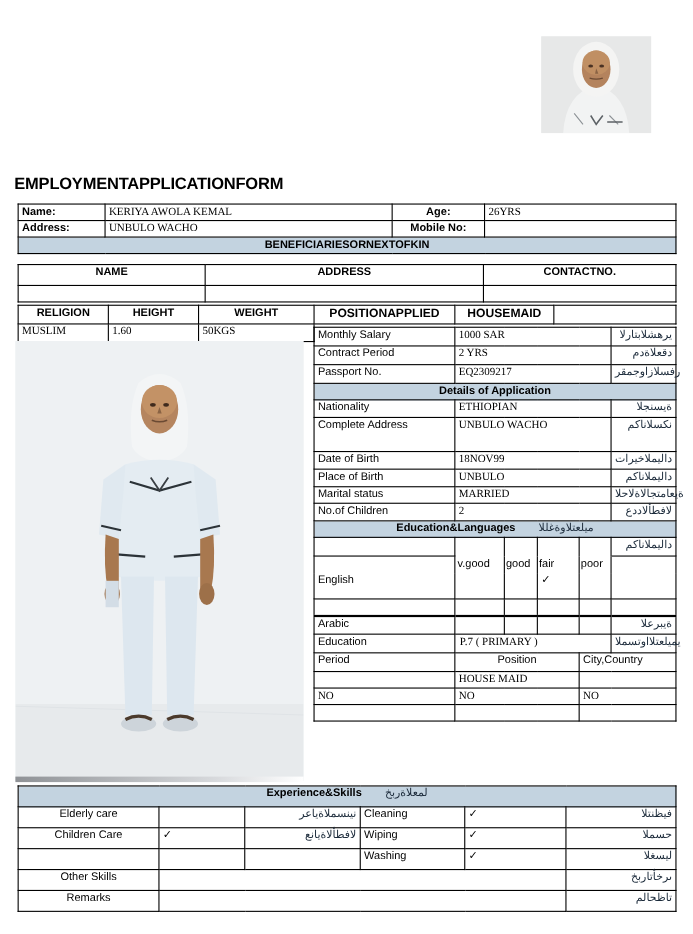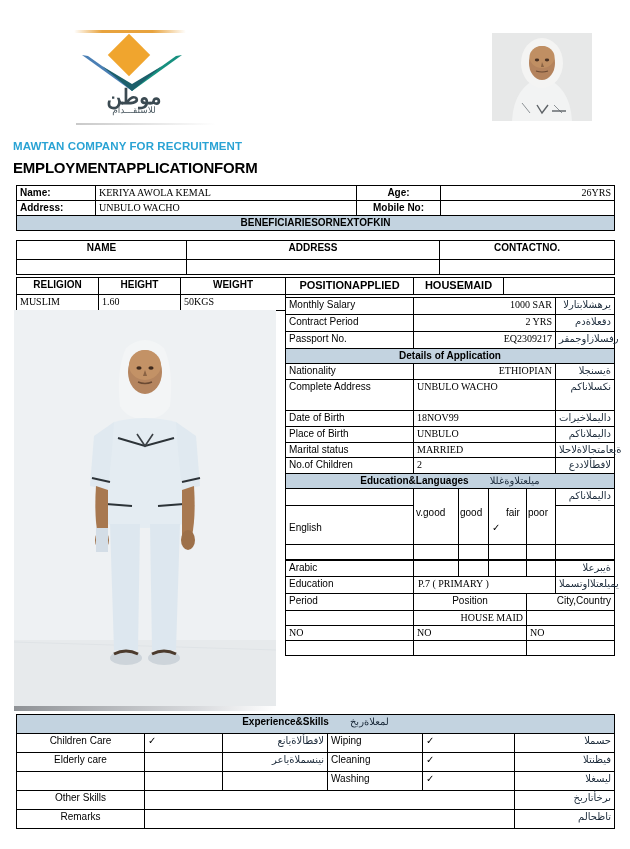--- a/index.html
+++ b/index.html
@@ -163,21 +163,21 @@
     padding-left: 6px;
   }
   .val-serif {
     font-family: "Liberation Serif", serif;
     font-size: 11.5px;
     vertical-align: middle;
   }
   .val-serif-c {
     font-family: "Liberation Serif", serif;
     font-size: 11.5px;
-    text-align: right;
+    text-align: left;
     vertical-align: middle;
   }
   .banner {
     background: #c3d3e0;
     text-align: center;
     font-weight: bold;
     font-size: 12.5px;
     vertical-align: middle;
     height: 18px;
   }
@@ -236,52 +236,38 @@
     left: 16px;
     top: 714px;
     width: 598px;
   }
 </style>
 </head>
 <body>
 
 <div class="header">
 
-  <div class="logo-wrap">
-    <div class="logo-bar"></div>
-    <div class="logo-diamond"></div>
-    <svg class="logo-chevron" viewBox="0 0 100 38">
-      <path d="M0 2 L50 36 L100 2 L98 2 L50 28 L2 2 Z" fill="none"></path>
-      <path d="M0 1 L50 37 L51 34 L6 2 Z" fill="#4a7fb5"></path>
-      <path d="M100 1 L50 37 L49 34 L94 2 Z" fill="#16907f"></path>
-      <path d="M20 12 L50 37 L80 12 L50 30 Z" fill="#1c5f6b"></path>
-    </svg>
-    <div class="logo-arabic">موطن</div>
-    <div class="logo-arabic-sub">للاستقـــدام</div>
-    <div class="logo-rule"></div>
-  </div>
 
   <div class="photo-head">
     <svg viewBox="0 0 100 88" width="100" height="88">
       <rect width="100" height="88" fill="#e7e8e8"></rect>
       <path d="M20 88 Q22 52 50 44 Q78 52 80 88 Z" fill="#f2f3f3"></path>
       <ellipse cx="50" cy="30" rx="21" ry="25" fill="#f4f4f3"></ellipse>
       <ellipse cx="50" cy="30" rx="13" ry="17" fill="#b4835d"></ellipse>
       <ellipse cx="50" cy="24" rx="12.5" ry="11" fill="#c08f63"></ellipse>
       <ellipse cx="45" cy="27" rx="2.2" ry="1.4" fill="#4a3224"></ellipse>
       <ellipse cx="55" cy="27" rx="2.2" ry="1.4" fill="#4a3224"></ellipse>
       <path d="M44 38 Q50 40 56 38" stroke="#6b4a33" stroke-width="1.2" fill="none"></path>
       <path d="M50 29 L49 34 L52 34 Z" fill="#8a6344"></path>
       <path d="M30 70 L38 80 M62 72 L70 80" stroke="#8d9296" stroke-width="1" fill="none"></path>
       <path d="M45 72 L50 80 L56 72" stroke="#5d6266" stroke-width="1.4" fill="none"></path>
       <path d="M60 78 L74 78" stroke="#5d6266" stroke-width="1.4" fill="none"></path>
     </svg>
   </div>
 
-  <div class="company-name">MAWTAN COMPANY FOR RECRUITMENT</div>
   <div class="form-title">EMPLOYMENTAPPLICATIONFORM</div>
 </div>
 
 <div class="photo-full">
   <svg viewBox="0 0 262 400" width="262" height="400">
     <rect width="262" height="400" fill="#eef1f3"></rect>
     <rect y="330" width="262" height="70" fill="#e7eaec"></rect>
     <line x1="0" y1="332" x2="262" y2="340" stroke="#dfe3e6" stroke-width="1"></line>
 
     <path d="M112 38 Q131 22 150 38 Q160 60 156 96 Q150 108 131 110 Q112 108 106 96 Q102 60 112 38 Z" fill="#f3f5f6"></path>
@@ -471,21 +457,21 @@
       <td style="border-bottom:none"></td>
       <td style="border-bottom:none"></td>
       <td style="border-bottom:none"></td>
       <td style="border-bottom:none"></td>
       <td class="ar" style="vertical-align:top">مكانالميلاد</td>
     </tr>
     <tr>
       <td style="border-top:none;border-bottom:none;height:15px"></td>
       <td class="sub-lbl" style="border-top:none;border-bottom:none;padding-left:2px">v.good</td>
       <td class="sub-lbl" style="border-top:none;border-bottom:none;padding-left:1px">good</td>
-      <td class="sub-lbl" style="border-top:none;border-bottom:none;padding-left:17px">fair</td>
+      <td class="sub-lbl" style="border-top:none;border-bottom:none;padding-left:1px">fair</td>
       <td class="sub-lbl" style="border-top:none;border-bottom:none;padding-left:1px">poor</td>
       <td style="border-top:none;border-bottom:none"></td>
     </tr>
     <tr>
       <td class="sub-lbl" style="height:24px;border-top:none">English</td>
       <td style="border-top:none"></td>
       <td style="border-top:none"></td>
       <td class="check" style="border-top:none;vertical-align:top">✓</td>
       <td style="border-top:none"></td>
       <td style="border-top:none"></td>
@@ -508,21 +494,21 @@
     </tr>
     <tr>
       <td class="sub-lbl" style="height:17px">Education</td>
       <td class="val-serif" colspan="4" style="text-align:left;padding-left:4px">P.7 ( PRIMARY )</td>
       <td class="ar">المستواالتعليمي</td>
     </tr>
 
     <tr>
       <td class="sub-lbl" style="height:17px">Period</td>
       <td class="sub-lbl" colspan="3" style="text-align:center">Position</td>
-      <td class="sub-lbl" colspan="2" style="text-align:right">City,Country</td>
+      <td class="sub-lbl" colspan="2" style="text-align:left">City,Country</td>
     </tr>
     <tr>
       <td class="val-serif" style="height:14px"></td>
       <td class="val-serif-c" colspan="3">HOUSE MAID</td>
       <td class="val-serif" colspan="2"></td>
     </tr>
     <tr>
       <td class="val-serif" style="height:14px">NO</td>
       <td class="val-serif" colspan="3">NO</td>
       <td class="val-serif" colspan="2">NO</td>
@@ -544,36 +530,36 @@
       <col style="width:92px">
       <col style="width:100px">
   </colgroup>
   <tbody>
     <tr>
       <td class="banner" colspan="6" style="height:19px">
         <span>Experience&amp;Skills</span><span class="ar-hdr">خبرةالعمل</span>
       </td>
     </tr>
     <tr>
+      <td class="sub-lbl" style="height:19px;text-align:center">Elderly care</td>
+      <td class="check"></td>
+      <td class="ar">رعايةالمسنين</td>
+      <td class="sub-lbl">Cleaning</td>
+      <td class="check" style="vertical-align:top">✓</td>
+      <td class="ar">التنظيف</td>
+    </tr>
+    <tr>
       <td class="sub-lbl" style="height:19px;text-align:center">Children Care</td>
       <td class="check">✓</td>
       <td class="ar">عنايةالأطفال</td>
       <td class="sub-lbl">Wiping</td>
       <td class="check" style="vertical-align:top">✓</td>
       <td class="ar">المسح</td>
     </tr>
     <tr>
-      <td class="sub-lbl" style="height:19px;text-align:center">Elderly care</td>
-      <td class="check"></td>
-      <td class="ar">رعايةالمسنين</td>
-      <td class="sub-lbl">Cleaning</td>
-      <td class="check" style="vertical-align:top">✓</td>
-      <td class="ar">التنظيف</td>
-    </tr>
-    <tr>
       <td class="sub-lbl" style="height:19px;text-align:center"></td>
       <td class="check"></td>
       <td class="ar"></td>
       <td class="sub-lbl">Washing</td>
       <td class="check" style="vertical-align:top">✓</td>
       <td class="ar">الغسيل</td>
     </tr>
     <tr>
       <td class="sub-lbl" style="height:19px;text-align:center">Other Skills</td>
       <td class="val-serif" colspan="4"></td>

